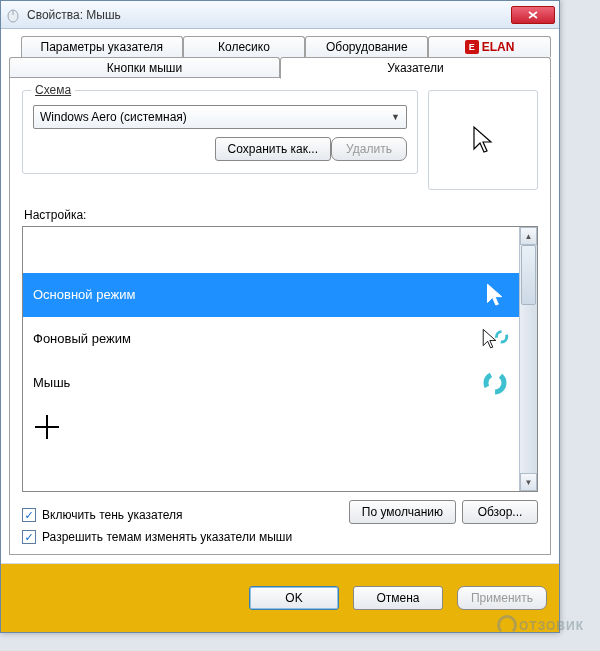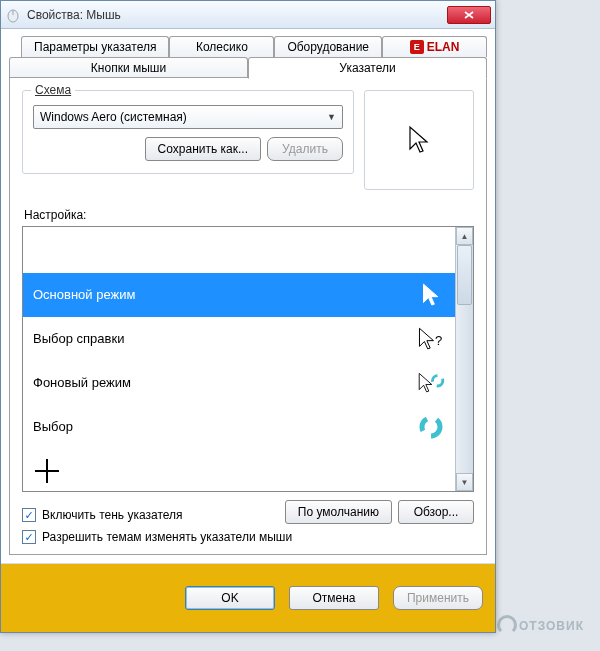--- a/index.html
+++ b/index.html
@@ -1,18 +1,18 @@
 <!DOCTYPE html>
 <html><head>
   <meta charset="utf-8">
   <style>
     * { margin: 0; padding: 0; box-sizing: border-box; font-family: "Segoe UI", Tahoma, sans-serif; }
     body { background: #e0e6ec; width: 600px; height: 651px; overflow: hidden; }
     
-    .window { width: 496px; background: #fff; border: 1px solid #6b88a5; box-shadow: 0 0 6px rgba(0,0,0,0.3); }
+    .window { width: 560px; background: #fff; border: 1px solid #6b88a5; box-shadow: 0 0 6px rgba(0,0,0,0.3); }
     
     .titlebar {
       height: 28px; background: linear-gradient(#f7fbff, #dce8f5);
       display: flex; align-items: center; padding: 0 4px;
       border-bottom: 1px solid #b0c0d0;
     }
     .titlebar-icon { width: 16px; height: 16px; margin-right: 6px; }
     .titlebar-title { font-size: 12px; color: #333; flex: 1; }
     .close-btn {
       width: 44px; height: 18px; background: linear-gradient(#e67, #c23);
@@ -53,21 +53,21 @@
       position: absolute; top: -8px; left: 8px; background: #fff;
       padding: 0 4px; font-size: 12px; color: #333; text-decoration: underline;
     }
     .dropdown {
       width: 100%; height: 24px; border: 1px solid #888; border-radius: 2px;
       background: linear-gradient(#fff, #eef3f8); font-size: 12px;
       padding: 0 6px; display: flex; align-items: center; justify-content: space-between;
       cursor: pointer; margin-top: 6px;
     }
     .dropdown-arrow { font-size: 9px; color: #444; }
-    .fieldset-buttons { display: flex; justify-content: flex-end; gap: 6px; margin-top: 8px; }
+    .fieldset-buttons { display: flex; justify-content: flex-end; gap: 0; margin-top: 8px; }
     .btn {
       height: 24px; min-width: 76px; padding: 0 12px; border: 1px solid #888;
       border-radius: 3px; background: linear-gradient(#fdfdfd, #e6e9ee);
       font-size: 12px; cursor: pointer; display: inline-flex;
       align-items: center; justify-content: center;
     }
     .btn:disabled, .btn.disabled { color: #999; cursor: default; border-radius: 7px; }
     .preview-box {
       width: 110px; height: 100px; border: 1px solid #ccd3db; border-radius: 3px;
       display: flex; align-items: center; justify-content: center;
@@ -180,39 +180,30 @@
         <div class="listbox">
           <div class="list-item selected">
             <span>Основной режим</span>
             <span class="list-icon">
               <svg width="20" height="26" viewBox="0 0 24 30">
                   <path d="M3 2 L3 24 L9 18 L13 27 L16 26 L12 17 L20 17 Z" fill="#fff" stroke="#fff" stroke-width="1.2"></path>
                 </svg>
             </span>
           </div>
           <div class="list-item">
-            <span>Выбор справки</span>
-            <span class="list-icon">
-              <svg width="30" height="26" viewBox="0 0 34 30">
-                  <path d="M3 2 L3 24 L9 18 L13 27 L16 26 L12 17 L20 17 Z" fill="#fff" stroke="#000" stroke-width="1.2"></path>
-                  <text x="22" y="22" font-size="16" font-family="serif" fill="#000">?</text>
-                </svg>
-            </span>
-          </div>
-          <div class="list-item">
             <span>Фоновый режим</span>
             <span class="list-icon">
               <svg width="34" height="26" viewBox="0 0 38 30">
                   <path d="M3 2 L3 24 L9 18 L13 27 L16 26 L12 17 L20 17 Z" fill="#fff" stroke="#000" stroke-width="1.2"></path>
                   <circle cx="28" cy="12" r="7" fill="none" stroke="#3ec0d0" stroke-width="4" stroke-dasharray="12 8"></circle>
                 </svg>
             </span>
           </div>
           <div class="list-item">
-            <span>Выбор</span>
+            <span>Мышь</span>
             <span class="list-icon">
               <svg width="26" height="26" viewBox="0 0 26 26">
                   <circle cx="13" cy="13" r="9" fill="none" stroke="#3ec0d0" stroke-width="5" stroke-dasharray="14 10"></circle>
                 </svg>
             </span>
           </div>
           <div class="list-item">
             <span class="list-icon">
               <svg width="26" height="26" viewBox="0 0 26 26">
                   <line x1="13" y1="1" x2="13" y2="25" stroke="#000" stroke-width="2"></line>

